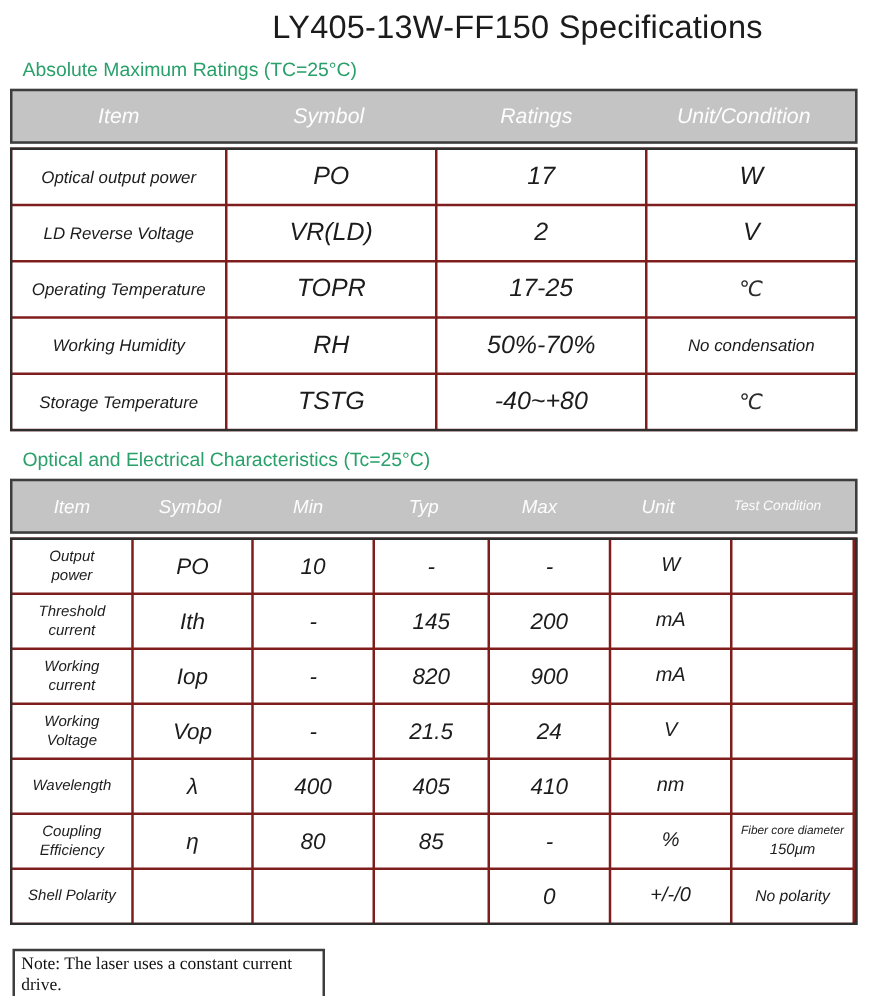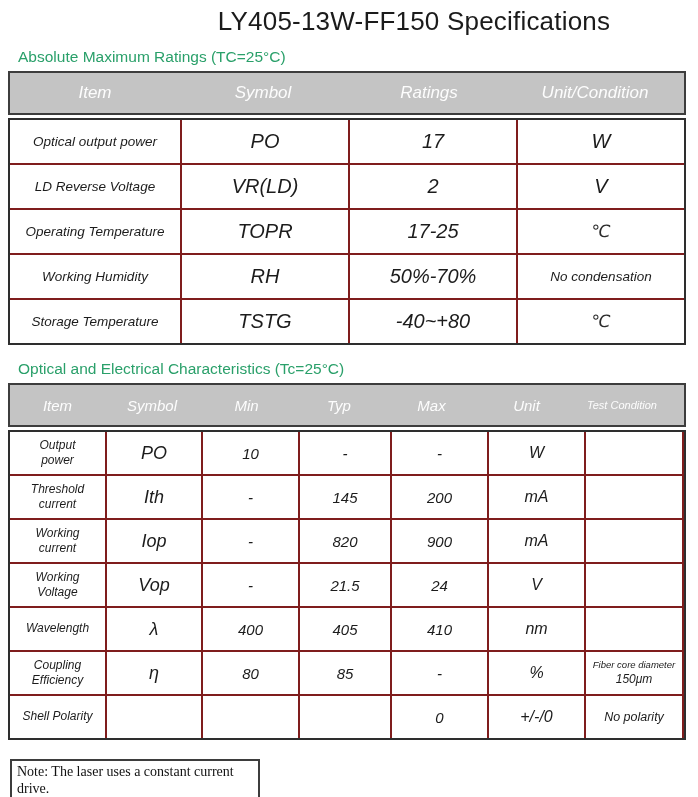--- a/index.html
+++ b/index.html
@@ -52,21 +52,21 @@
 
   
   .c-item1 { font-size:13.5px; }
   .c-big   { font-size:20px; }
   .c-degc  { font-size:17px; color:#2b2b2b; }
   .c-cond  { font-size:13.5px; }
 
   
   .c-item2 { font-size:12px; line-height:1.3; }
   .c-sym2  { font-size:18px; }
-  .c-val2  { font-size:15px; }
+  .c-val2  { font-size:18px; }
   .c-unit2 { font-size:16px; }
   .c-tc    { font-size:12.5px; }
   .c-fiber-l1 { font-size:9.5px; line-height:1.35; }
   .c-fiber-l2 { font-size:12px; line-height:1.25; }
 
   .note {
     margin:19px 0 0 10px; width:250px;
     border:2px solid #3d3d3d;
     font-family:"Liberation Serif","DejaVu Serif",serif;
     font-size:14px; line-height:1.22; color:#111;

